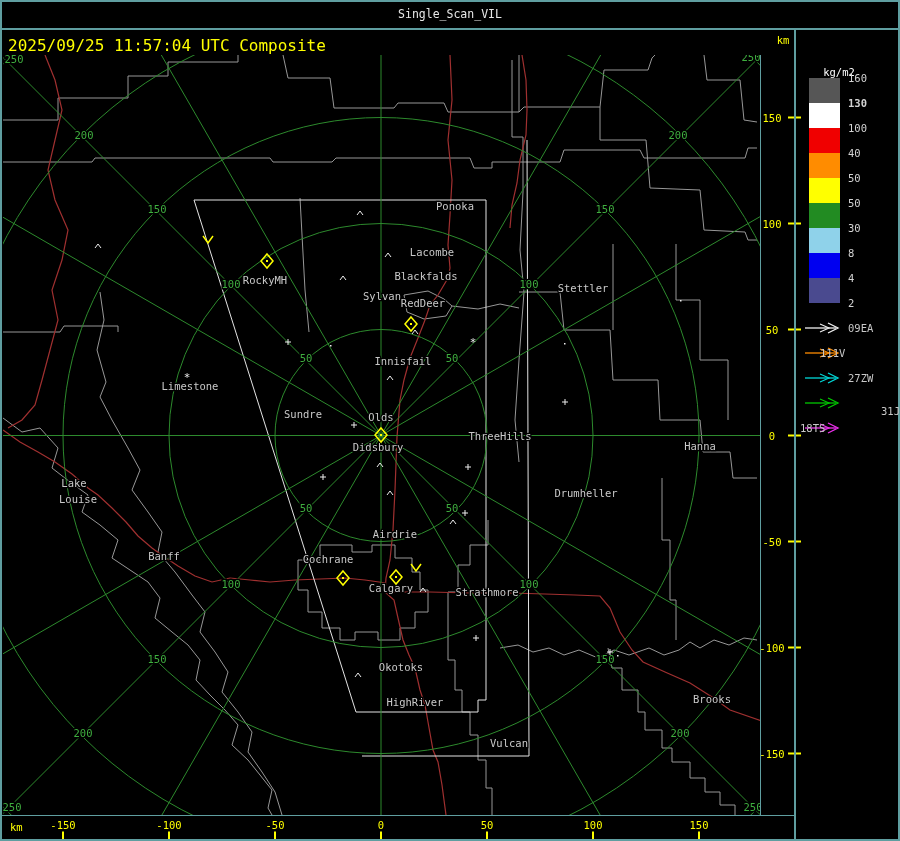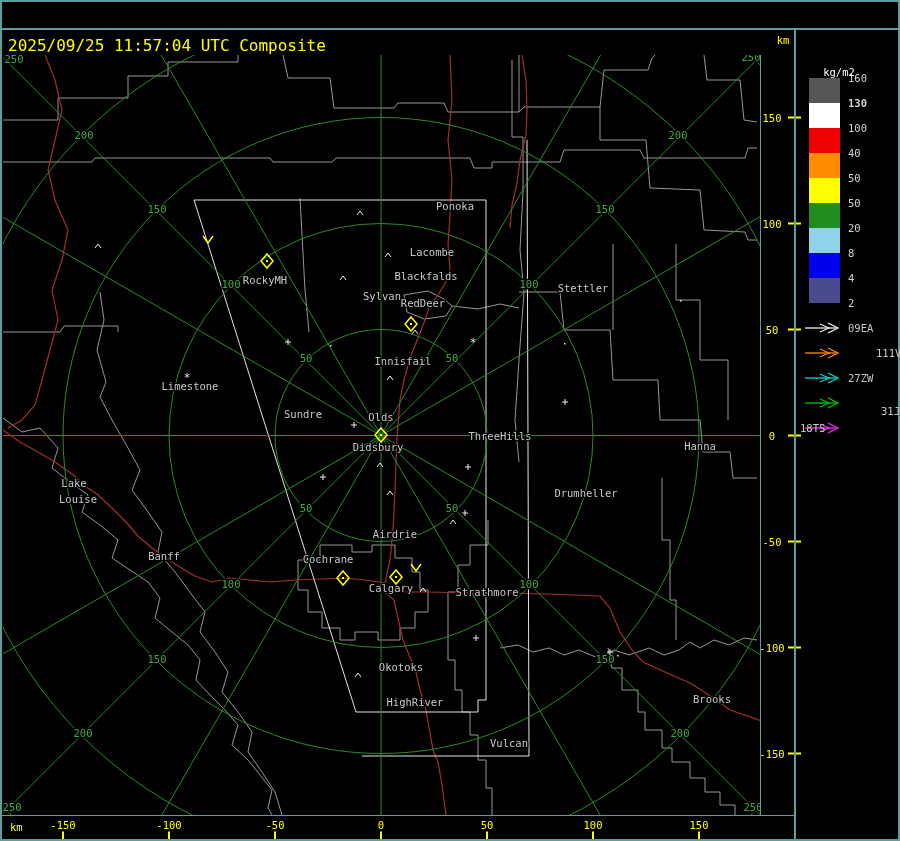--- a/index.html
+++ b/index.html
@@ -14,20 +14,21 @@
   #top-km{position:absolute;left:770px;top:34px;width:26px;text-align:center;font-size:10.5px;color:#ffff00;}
   #legend-unit{position:absolute;left:797px;top:45px;width:84px;text-align:center;font-size:10.5px;color:#ffffff;margin-top:21px;}
   #bottom-km{position:absolute;left:10px;top:821px;font-size:10.5px;color:#ffff00;}
   svg text{font-family:"DejaVu Sans Mono","Liberation Mono",monospace;}
 </style>
 </head>
 <body>
 
 <div id="app">
 
+  <div id="title-bar">Single_Scan_VIL</div>
 
   <div id="timestamp">2025/09/25 11:57:04 UTC Composite</div>
   <div id="top-km">km</div>
   <div id="legend-unit">kg/m2</div>
   <div id="bottom-km">km</div>
 
   <svg id="map-svg" class="abs" style="left:0;top:0" width="900" height="841" viewBox="0 0 900 841">
     <defs>
         <clipPath id="mc">
           <rect x="3" y="55" width="757" height="760"></rect>
@@ -232,22 +233,22 @@
     <div class="lbl" style="left: 809px; top: 203px; width: 31px; height: 25px; background: rgb(34, 139, 34);"></div>
     <div class="lbl" style="left: 809px; top: 228px; width: 31px; height: 25px; background: rgb(143, 210, 234);"></div>
     <div class="lbl" style="left: 809px; top: 253px; width: 31px; height: 25px; background: rgb(0, 0, 240);"></div>
     <div class="lbl" style="left: 809px; top: 278px; width: 31px; height: 25px; background: rgb(74, 74, 143);"></div>
     <div class="lbl" style="left: 848px; top: 72px; color: rgb(212, 212, 212);">160</div>
     <div class="lbl" style="left: 848px; top: 97px; color: rgb(212, 212, 212); font-weight: bold;">130</div>
     <div class="lbl" style="left: 848px; top: 122px; color: rgb(212, 212, 212);">100</div>
     <div class="lbl" style="left: 848px; top: 147px; color: rgb(212, 212, 212);">40</div>
     <div class="lbl" style="left: 848px; top: 172px; color: rgb(212, 212, 212);">50</div>
     <div class="lbl" style="left: 848px; top: 197px; color: rgb(212, 212, 212);">50</div>
-    <div class="lbl" style="left: 848px; top: 222px; color: rgb(212, 212, 212);">20</div>
+    <div class="lbl" style="left: 848px; top: 222px; color: rgb(212, 212, 212);">30</div>
     <div class="lbl" style="left: 848px; top: 247px; color: rgb(212, 212, 212);">8</div>
     <div class="lbl" style="left: 848px; top: 272px; color: rgb(212, 212, 212);">4</div>
     <div class="lbl" style="left: 848px; top: 297px; color: rgb(212, 212, 212);">2</div>
     <div class="lbl" style="left: 848px; top: 322px; color: rgb(200, 200, 200);">09EA</div>
-    <div class="lbl" style="left: 876px; top: 347px; color: rgb(200, 200, 200);">111V</div>
+    <div class="lbl" style="left: 820px; top: 347px; color: rgb(200, 200, 200);">111V</div>
     <div class="lbl" style="left: 848px; top: 372px; color: rgb(200, 200, 200);">27ZW</div>
     <div class="lbl" style="left: 881px; top: 397px; color: rgb(200, 200, 200); margin-top: 8px;">31JP</div>
     <div class="lbl" style="left: 800px; top: 422px; color: rgb(200, 200, 200);">18TS</div>
   </div>
 
 </body></html>

